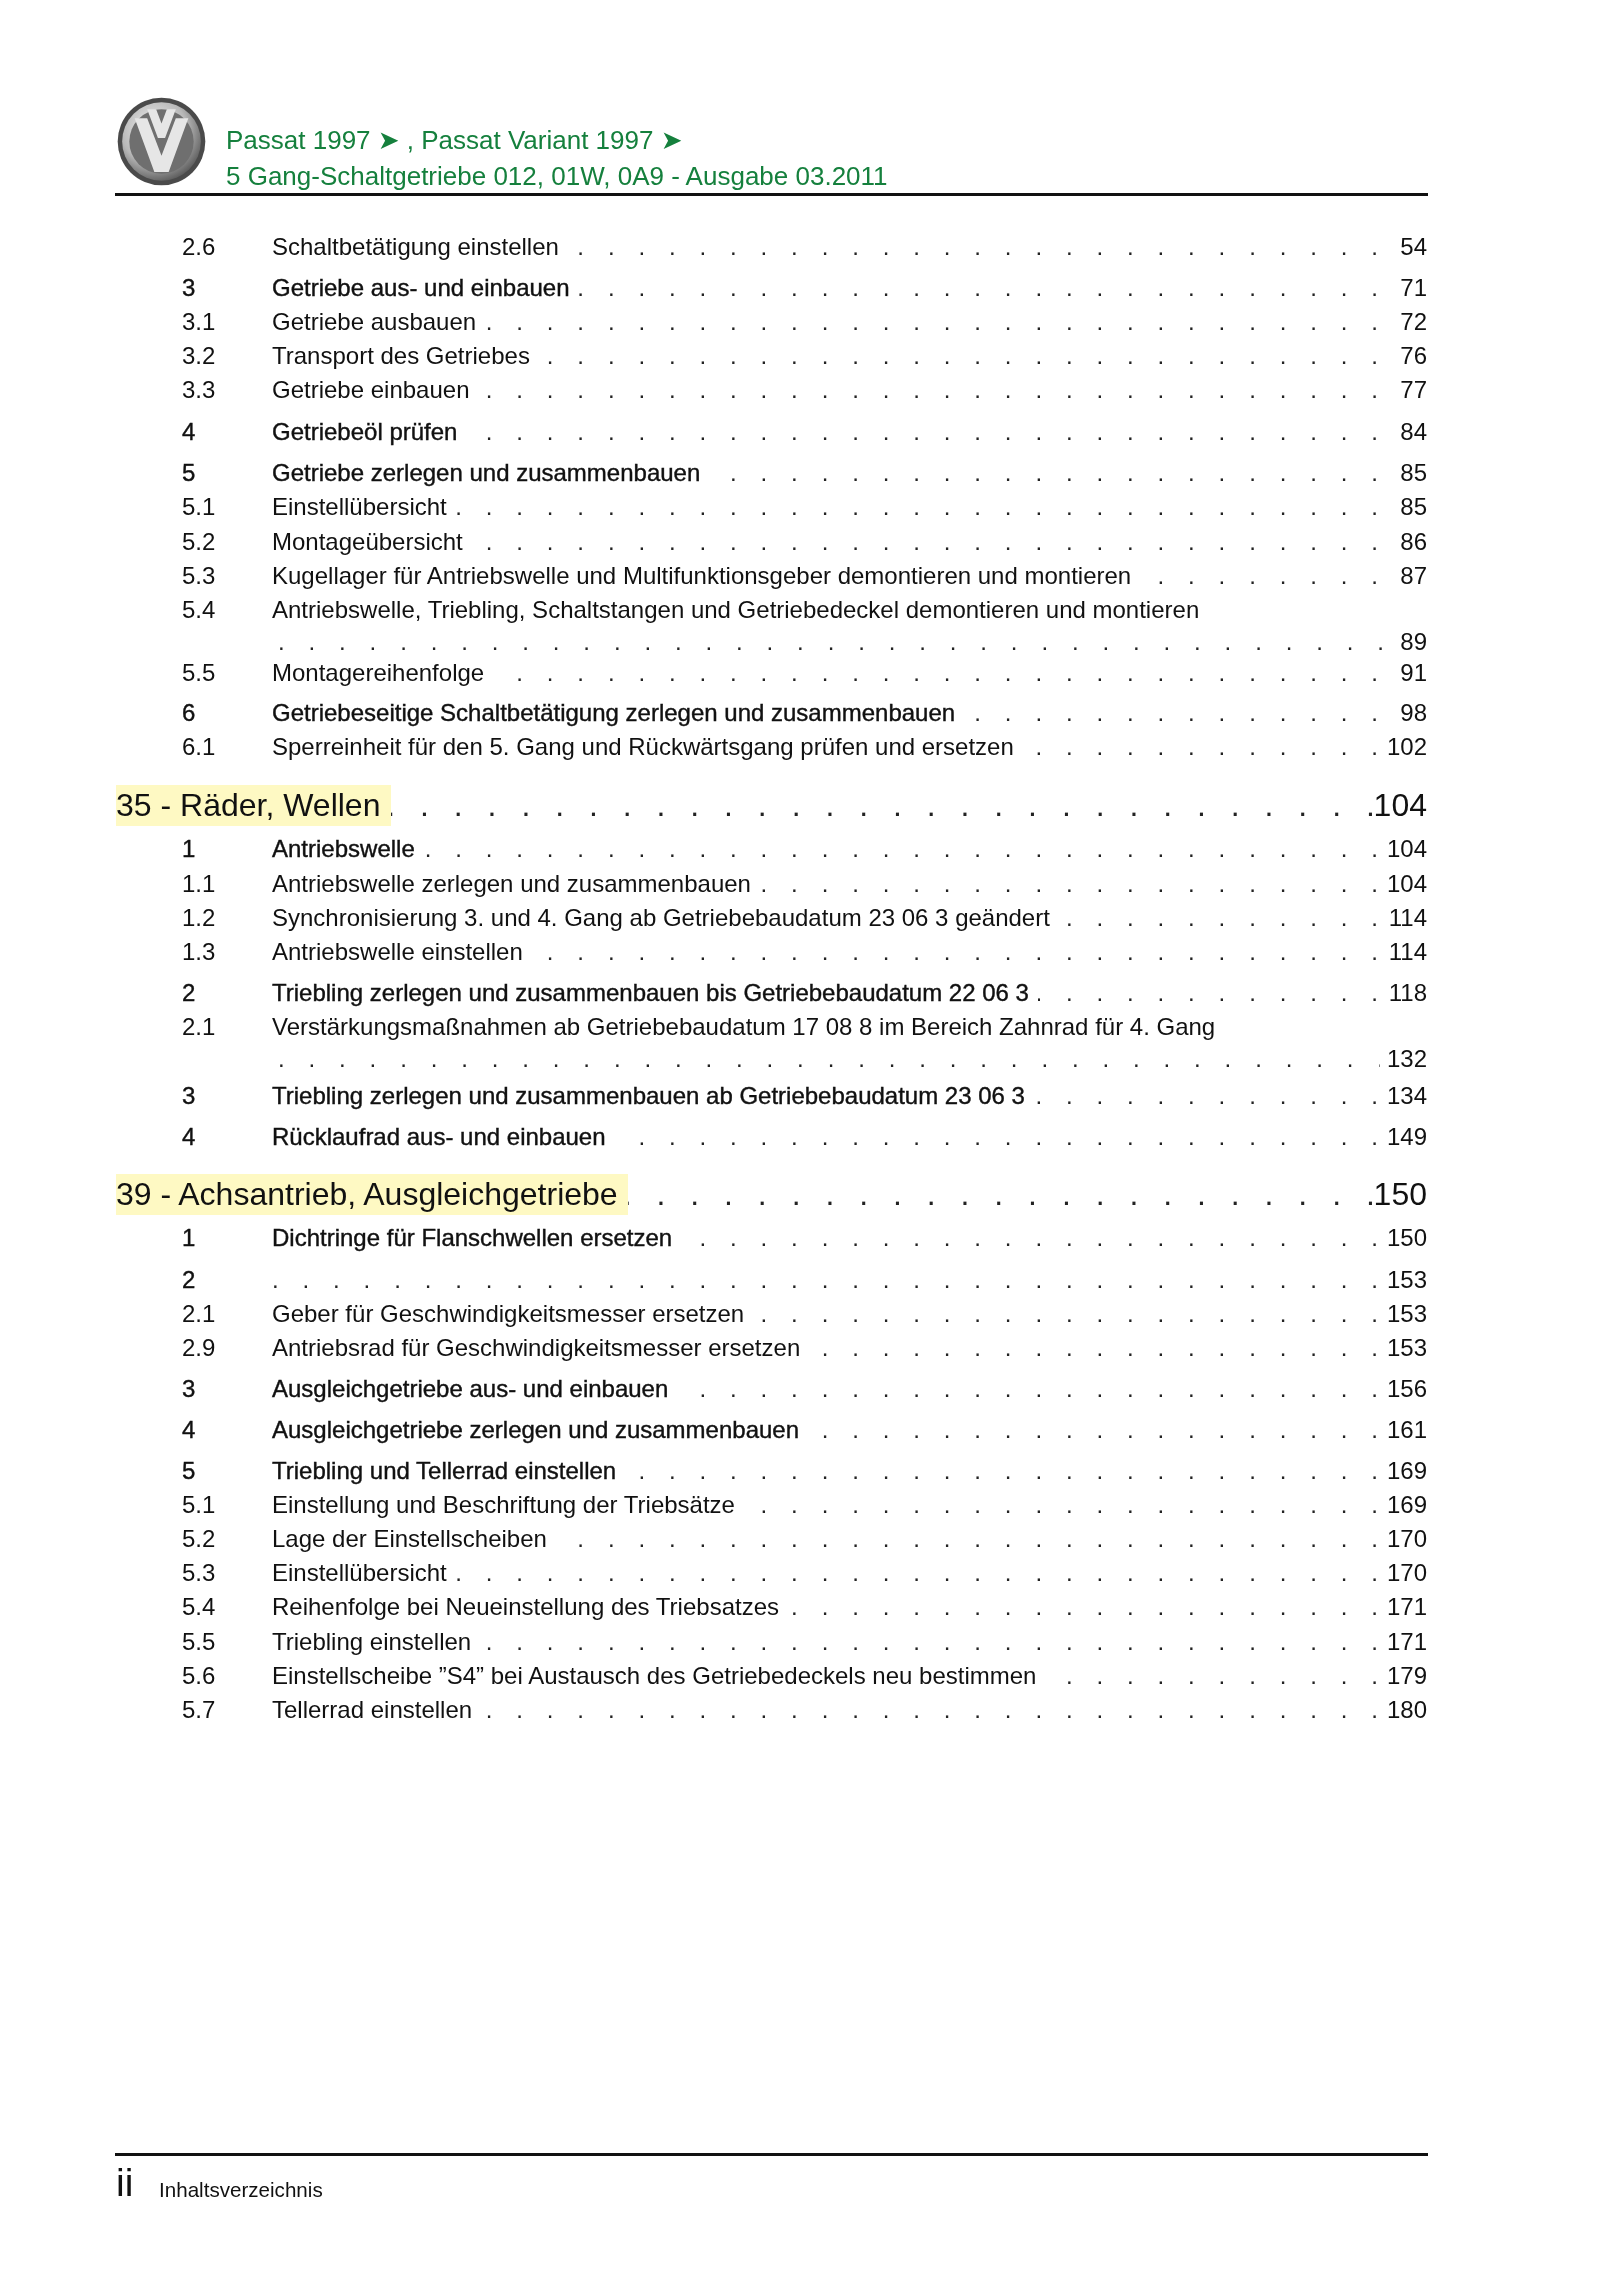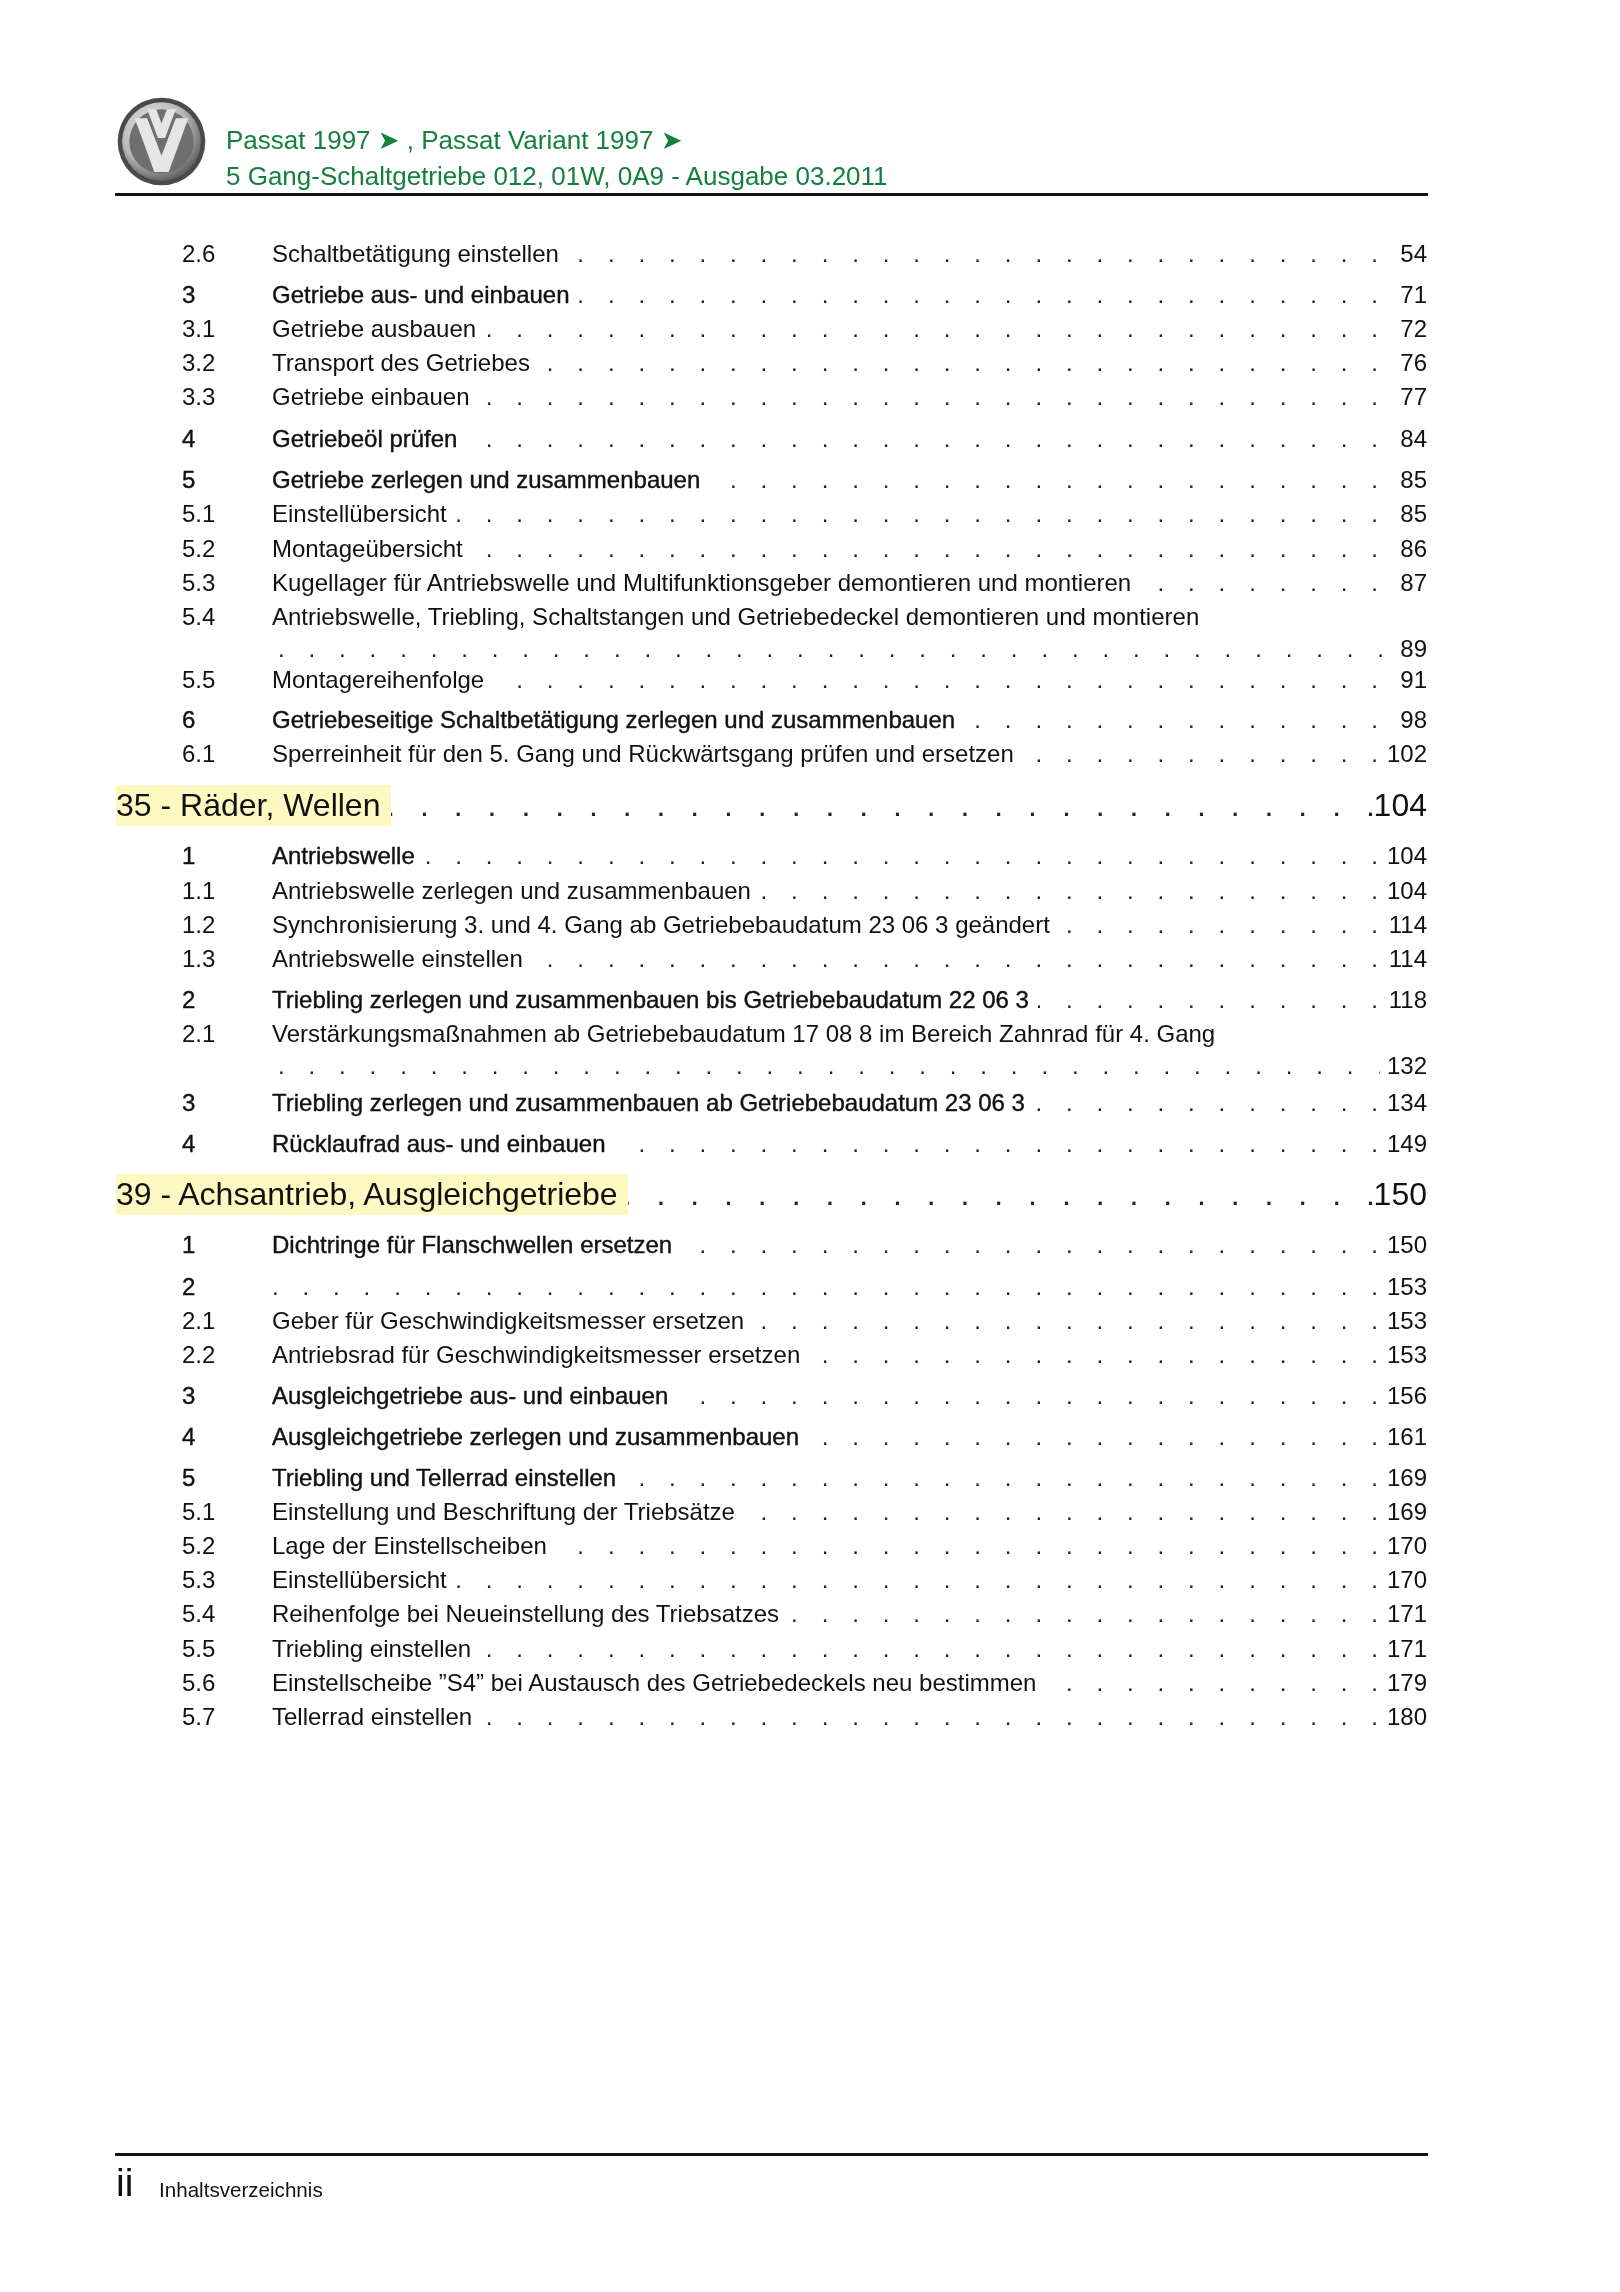--- a/index.html
+++ b/index.html
@@ -5,21 +5,21 @@
   html, body { margin: 0; padding: 0; background: #ffffff; }
   body { width: 1620px; height: 2293px; position: relative; overflow: hidden;
          font-family: "Liberation Sans", "DejaVu Sans", sans-serif; color: #111; }
   .logo { position: absolute; left: 115px; top: 95px; width: 93px; height: 93px; }
   .hdr-line { position: absolute; left: 226px; font-size: 26px; line-height: 30px; white-space: nowrap; color: #15803d; }
   .hdr1 { top: 125px; }
   .hdr2 { top: 161px; }
   .rule { position: absolute; left: 115px; width: 1313px; height: 2.7px; background: #111; }
   .rule-top { top: 193px; }
   .rule-bot { top: 2153px; }
-  .row { position: absolute; left: 0; width: 1620px; height: 32px; margin-top: 7px; }
+  .row { position: absolute; left: 0; width: 1620px; height: 32px; }
   .num { position: absolute; left: 182px; font-size: 24px; line-height: 32px; white-space: nowrap; }
   .title { position: absolute; left: 272px; font-size: 24px; line-height: 32px; white-space: nowrap; background: #fff; padding-right: 9px; z-index: 2; text-align: right; }
   .row.main .title, .row.main .num { font-weight: normal; -webkit-text-stroke: 0.4px #111; }
   .leader { position: absolute; left: 272px; right: 224px; top: 0; height: 32px; overflow: hidden; white-space: nowrap;
             font-size: 24px; line-height: 32px; letter-spacing: 8.6px; color: #222; text-align: right; z-index: 1; }
   .page { position: absolute; right: 193px; font-size: 24px; line-height: 32px; white-space: nowrap; text-align: right; background: #fff; padding-left: 7.2px; z-index: 2; }
   .row.wrap { height: 64px; }
   .row.wrap .leader { top: 32px; left: 278px; }
   .row.wrap .page { top: 32px; }
   .chapter { position: absolute; left: 0; width: 1620px; height: 41px; }
@@ -206,21 +206,21 @@
     <span class="leader">. . . . . . . . . . . . . . . . . . . . . . . . . . . . . . . . . . . . . . . . . . . . . . . . . . . . . . . . . . . . . . . . . . . . . . . . . . . . . . . . . . . . . . . . . . . . . . . . . . . . . . . . . . . . . . . . . . .</span>
     <span class="page">153</span>
   </div>
   <div class="row" style="top:1298px">
     <span class="num">2.1</span>
     <span class="title">Geber für Geschwindigkeitsmesser ersetzen</span>
     <span class="leader">. . . . . . . . . . . . . . . . . . . . . . . . . . . . . . . . . . . . . . . . . . . . . . . . . . . . . . . . . . . . . . . . . . . . . . . . . . . . . . . . . . . . . . . . . . . . . . . . . . . . . . . . . . . . . . . . . . .</span>
     <span class="page">153</span>
   </div>
   <div class="row" style="top:1332px">
-    <span class="num">2.2</span>
+    <span class="num">2.9</span>
     <span class="title">Antriebsrad für Geschwindigkeitsmesser ersetzen</span>
     <span class="leader">. . . . . . . . . . . . . . . . . . . . . . . . . . . . . . . . . . . . . . . . . . . . . . . . . . . . . . . . . . . . . . . . . . . . . . . . . . . . . . . . . . . . . . . . . . . . . . . . . . . . . . . . . . . . . . . . . . .</span>
     <span class="page">153</span>
   </div>
   <div class="row main" style="top:1373px">
     <span class="num">3</span>
     <span class="title">Ausgleichgetriebe aus- und einbauen</span>
     <span class="leader">. . . . . . . . . . . . . . . . . . . . . . . . . . . . . . . . . . . . . . . . . . . . . . . . . . . . . . . . . . . . . . . . . . . . . . . . . . . . . . . . . . . . . . . . . . . . . . . . . . . . . . . . . . . . . . . . . . .</span>
     <span class="page">156</span>
   </div>

